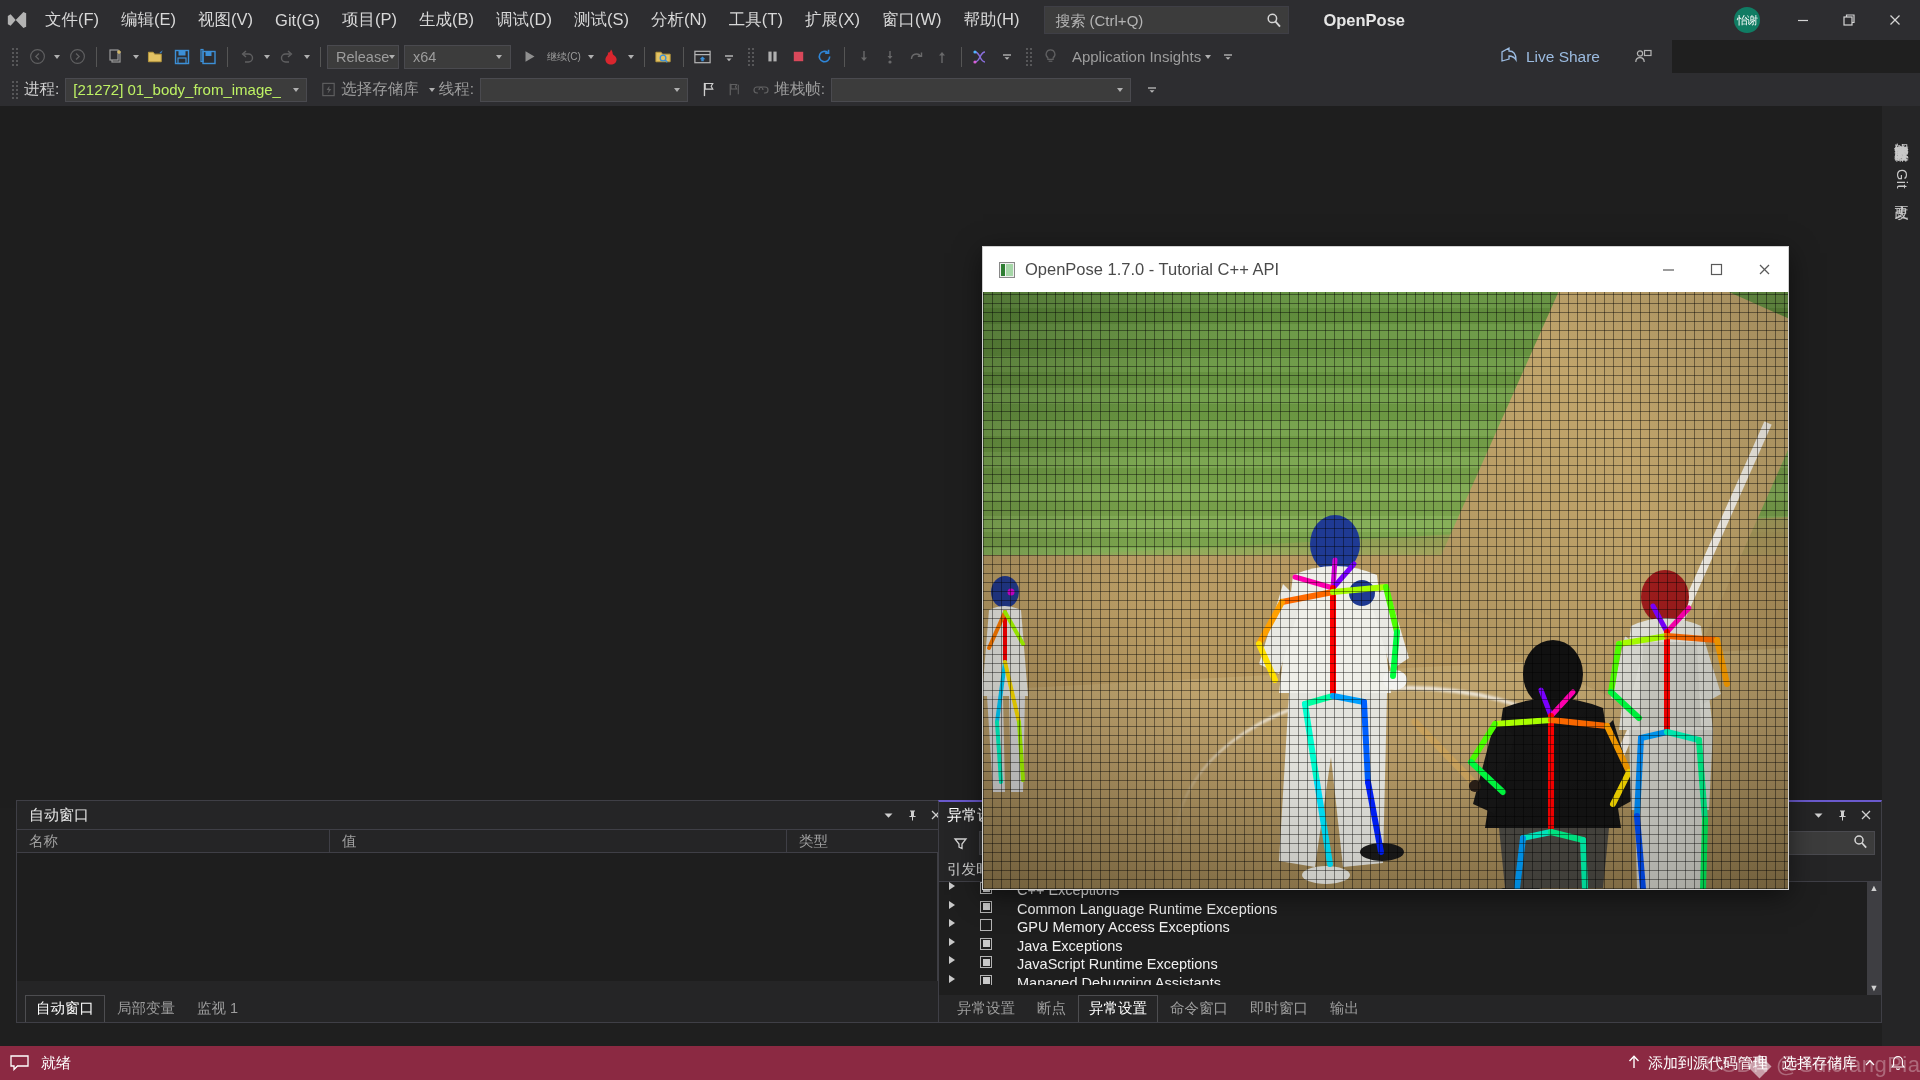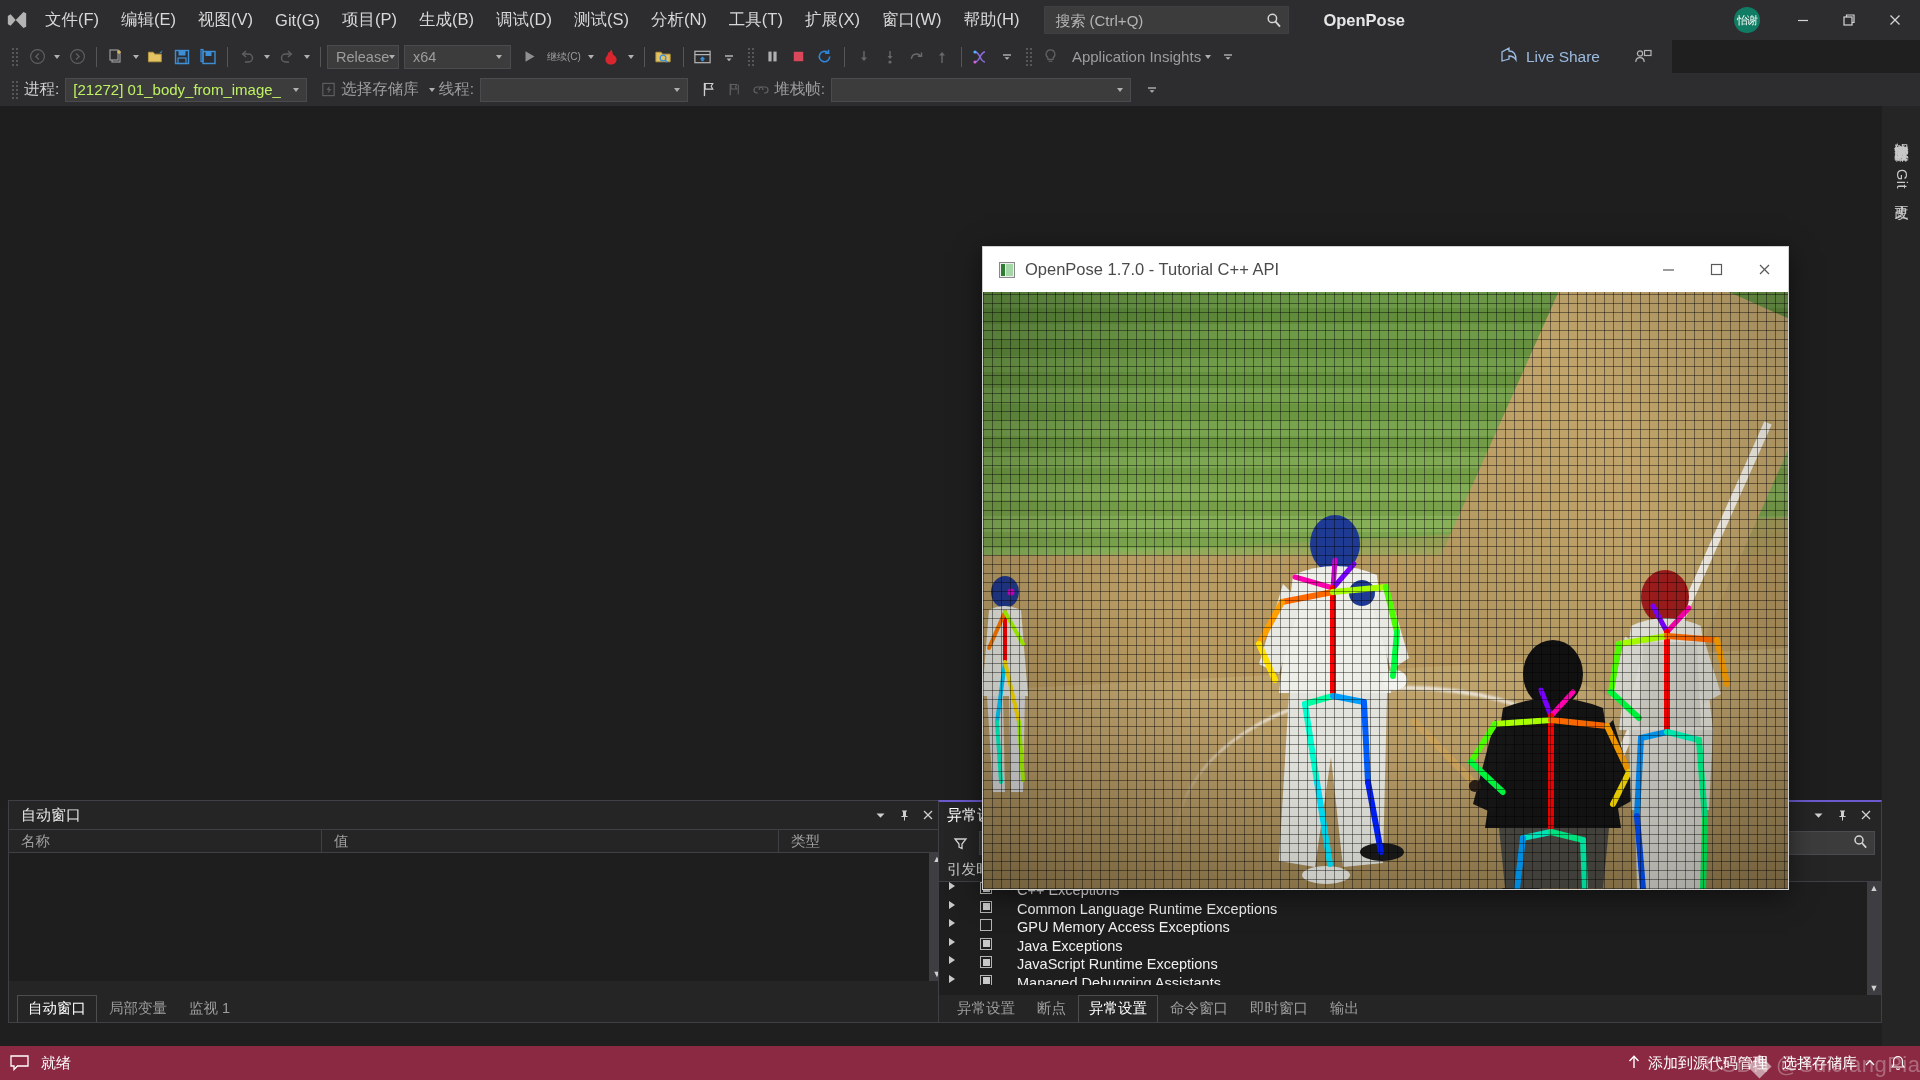--- a/index.html
+++ b/index.html
@@ -99,21 +99,21 @@
     padding-top: 16px;
   }
   .vtab {
     writing-mode: vertical-rl; font-size: 14.5px; color: #c8c8c8;
     padding: 10px 9px; white-space: nowrap; letter-spacing: .5px;
   }
   .vtab + .vtab { margin-top: 12px; }
 
   
   .autos {
-    position: absolute; left: 8px; top: 800px; width: 938px; height: 223px;
+    position: absolute; left: 16px; top: 800px; width: 938px; height: 223px;
     background: #252526; border: 1px solid #3f3f46;
   }
   .panel-head {
     height: 28px; display: flex; align-items: center; padding: 0 6px 0 12px;
     background: #252526;
   }
   .panel-title { font-size: 15px; color: #e8e8e8; }
   .panel-head-btns { margin-left: auto; display: flex; align-items: center; gap: 2px; }
   .phbtn { width: 22px; height: 22px; display: flex; align-items: center;
     justify-content: center; color: #cfcfcf; }

